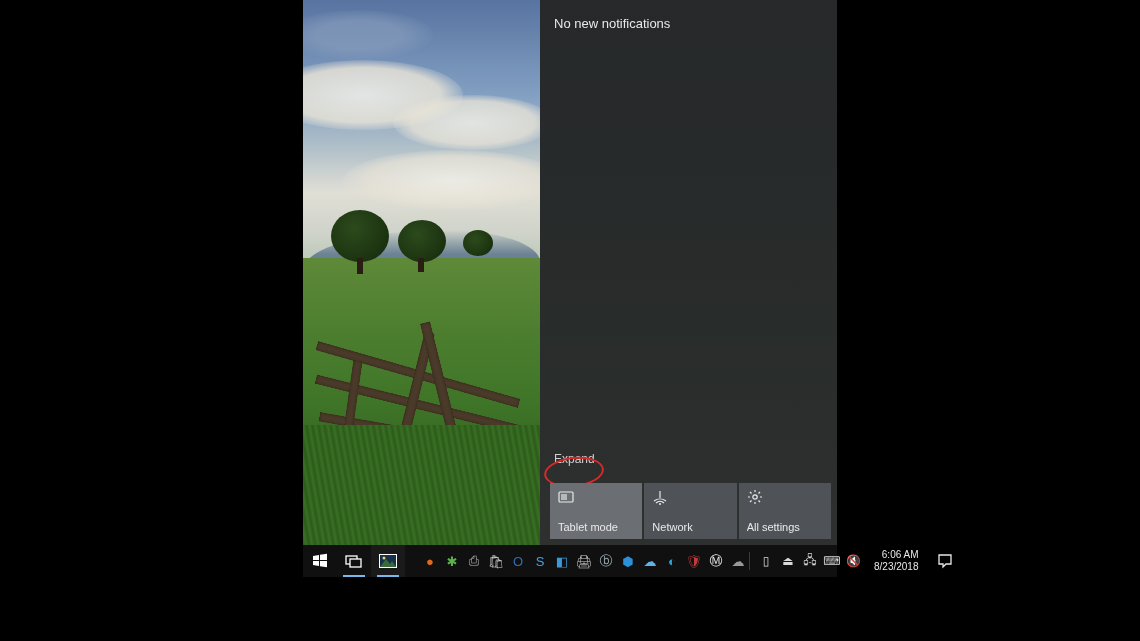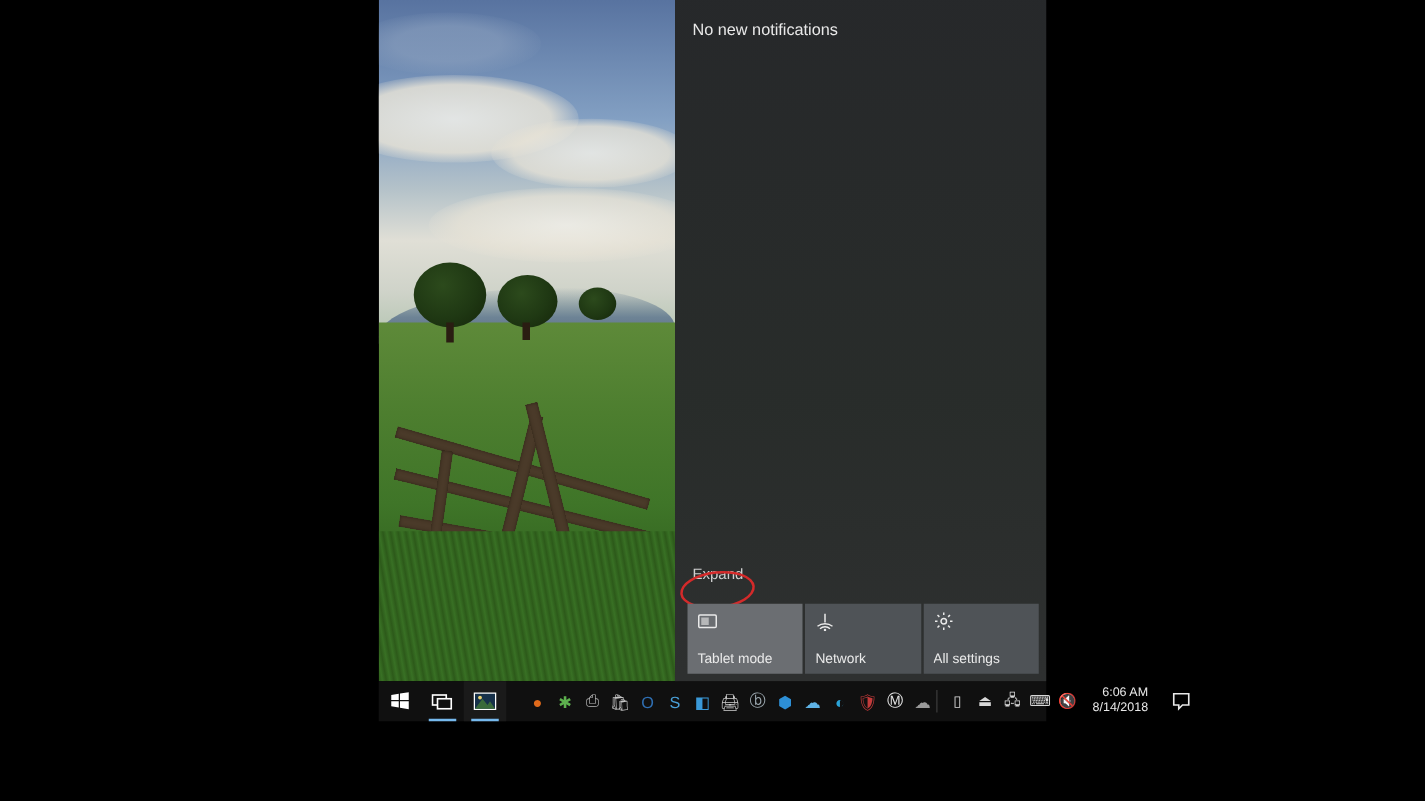--- a/index.html
+++ b/index.html
@@ -190,21 +190,21 @@
     <div class="sep"></div>
     <div id="sys-tray" style="display:flex;gap:6px;align-items:center">
         <div class="tic" style="color: rgb(216, 216, 216); font-size: 12px;">▯</div>
         <div class="tic" style="color: rgb(216, 216, 216); font-size: 12px;">⏏</div>
         <div class="tic" style="color: rgb(216, 216, 216); font-size: 12px;">🖧</div>
         <div class="tic" style="color: rgb(216, 216, 216); font-size: 12px;">⌨</div>
         <div class="tic" style="color: rgb(216, 216, 216); font-size: 12px;">🔇</div>
       </div>
     <div class="clock">
       <div>6:06 AM</div>
-      <div>8/14/2018</div>
+      <div>8/23/2018</div>
     </div>
     <div class="notif-btn">
       <span>
         <svg width="16" height="16" viewBox="0 0 16 16">
             <path fill="none" stroke="#e8e8e8" stroke-width="1.3" d="M2 2h12v9H9l-3 3v-3H2z"></path>
           </svg>
       </span>
     </div>
   </div>
 </div>

